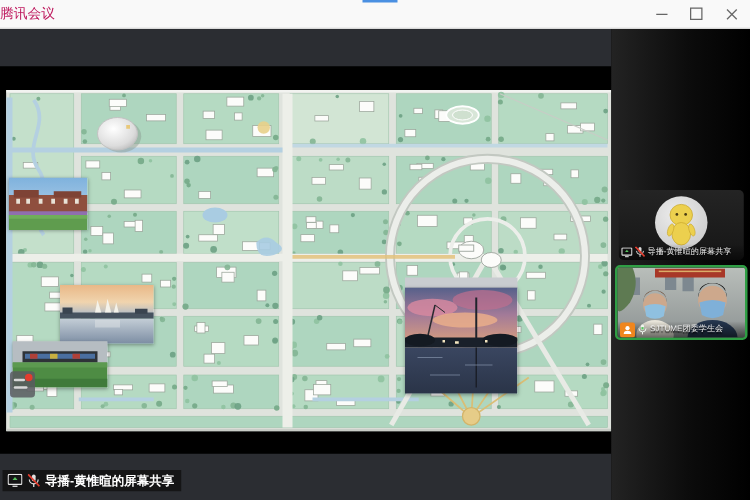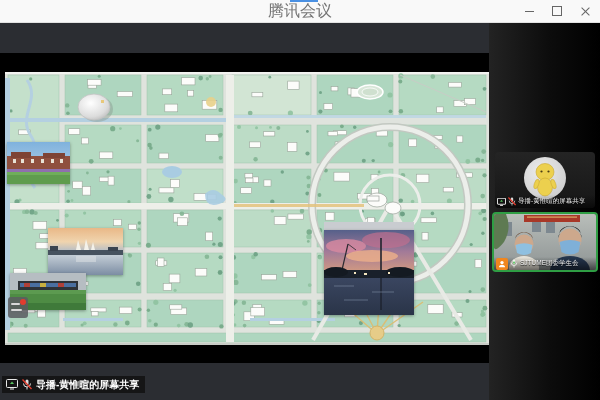--- a/index.html
+++ b/index.html
@@ -4,21 +4,21 @@
 <style>
   html,body{margin:0;padding:0;}
   body{width:600px;height:400px;position:relative;overflow:hidden;
        font-family:"Liberation Sans","DejaVu Sans",sans-serif;background:#000;}
 
   
   .titlebar{position:absolute;left:0;top:0;width:600px;height:22px;background:#f9f9f9;
             border-bottom:1px solid #e2e2e2;z-index:40;}
   .titlebar .accent{position:absolute;left:290px;top:0;width:28px;height:2px;background:#4a90e2;}
   .titlebar .title{position:absolute;left:0;right:0;top:0;height:22px;line-height:22px;
-                   text-align:center;font-size:16px;color:#737373;}
+                   font-size:11px;color:#be185d;}
   .win-controls{position:absolute;right:6px;top:0;height:22px;display:flex;align-items:center;gap:10px;}
   .win-btn{width:18px;height:18px;display:flex;align-items:center;justify-content:center;cursor:default;}
   .glyph-min{width:9px;height:1px;background:#666;}
   .glyph-max{width:8px;height:8px;border:1px solid #666;}
   .glyph-close{position:relative;width:9px;height:9px;}
   .glyph-close:before,.glyph-close:after{content:"";position:absolute;left:4px;top:-1px;width:1px;height:11px;background:#666;}
   .glyph-close:before{transform:rotate(45deg);}
   .glyph-close:after{transform:rotate(-45deg);}
 
   

